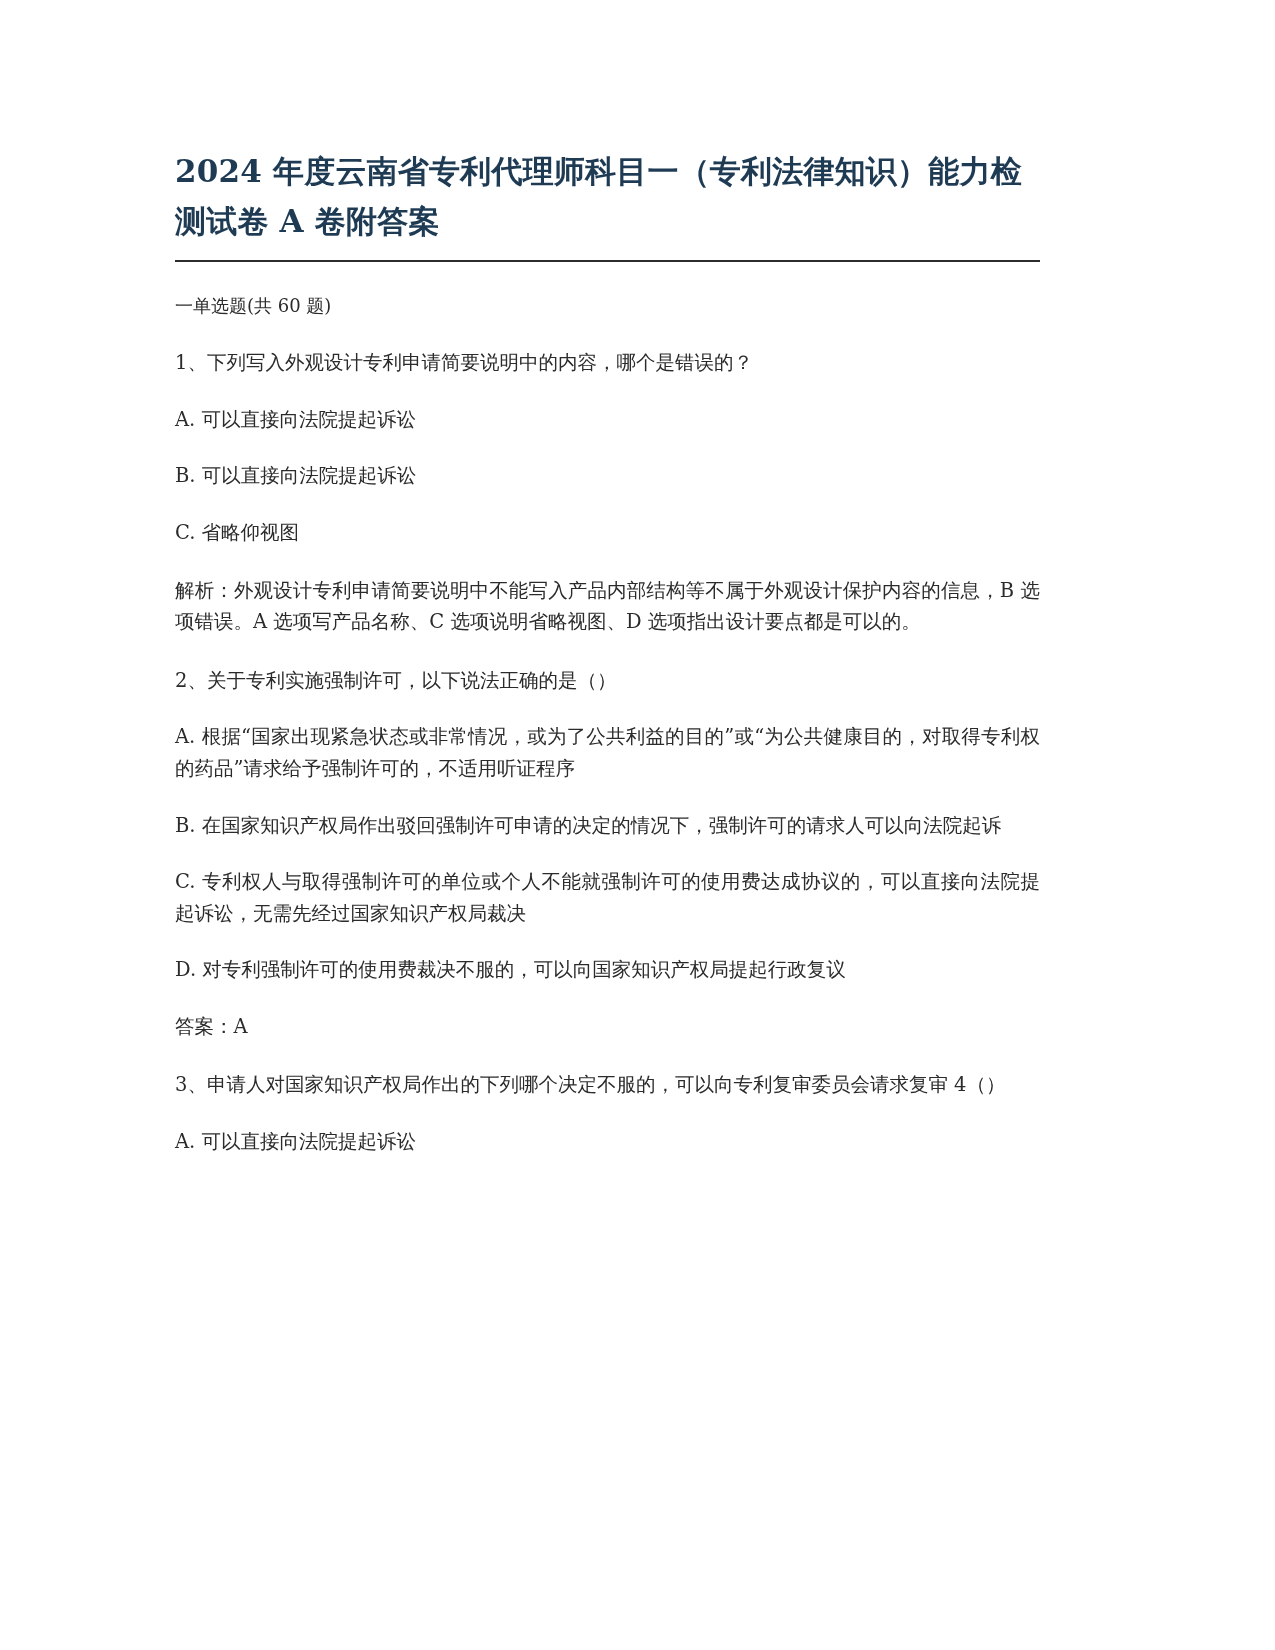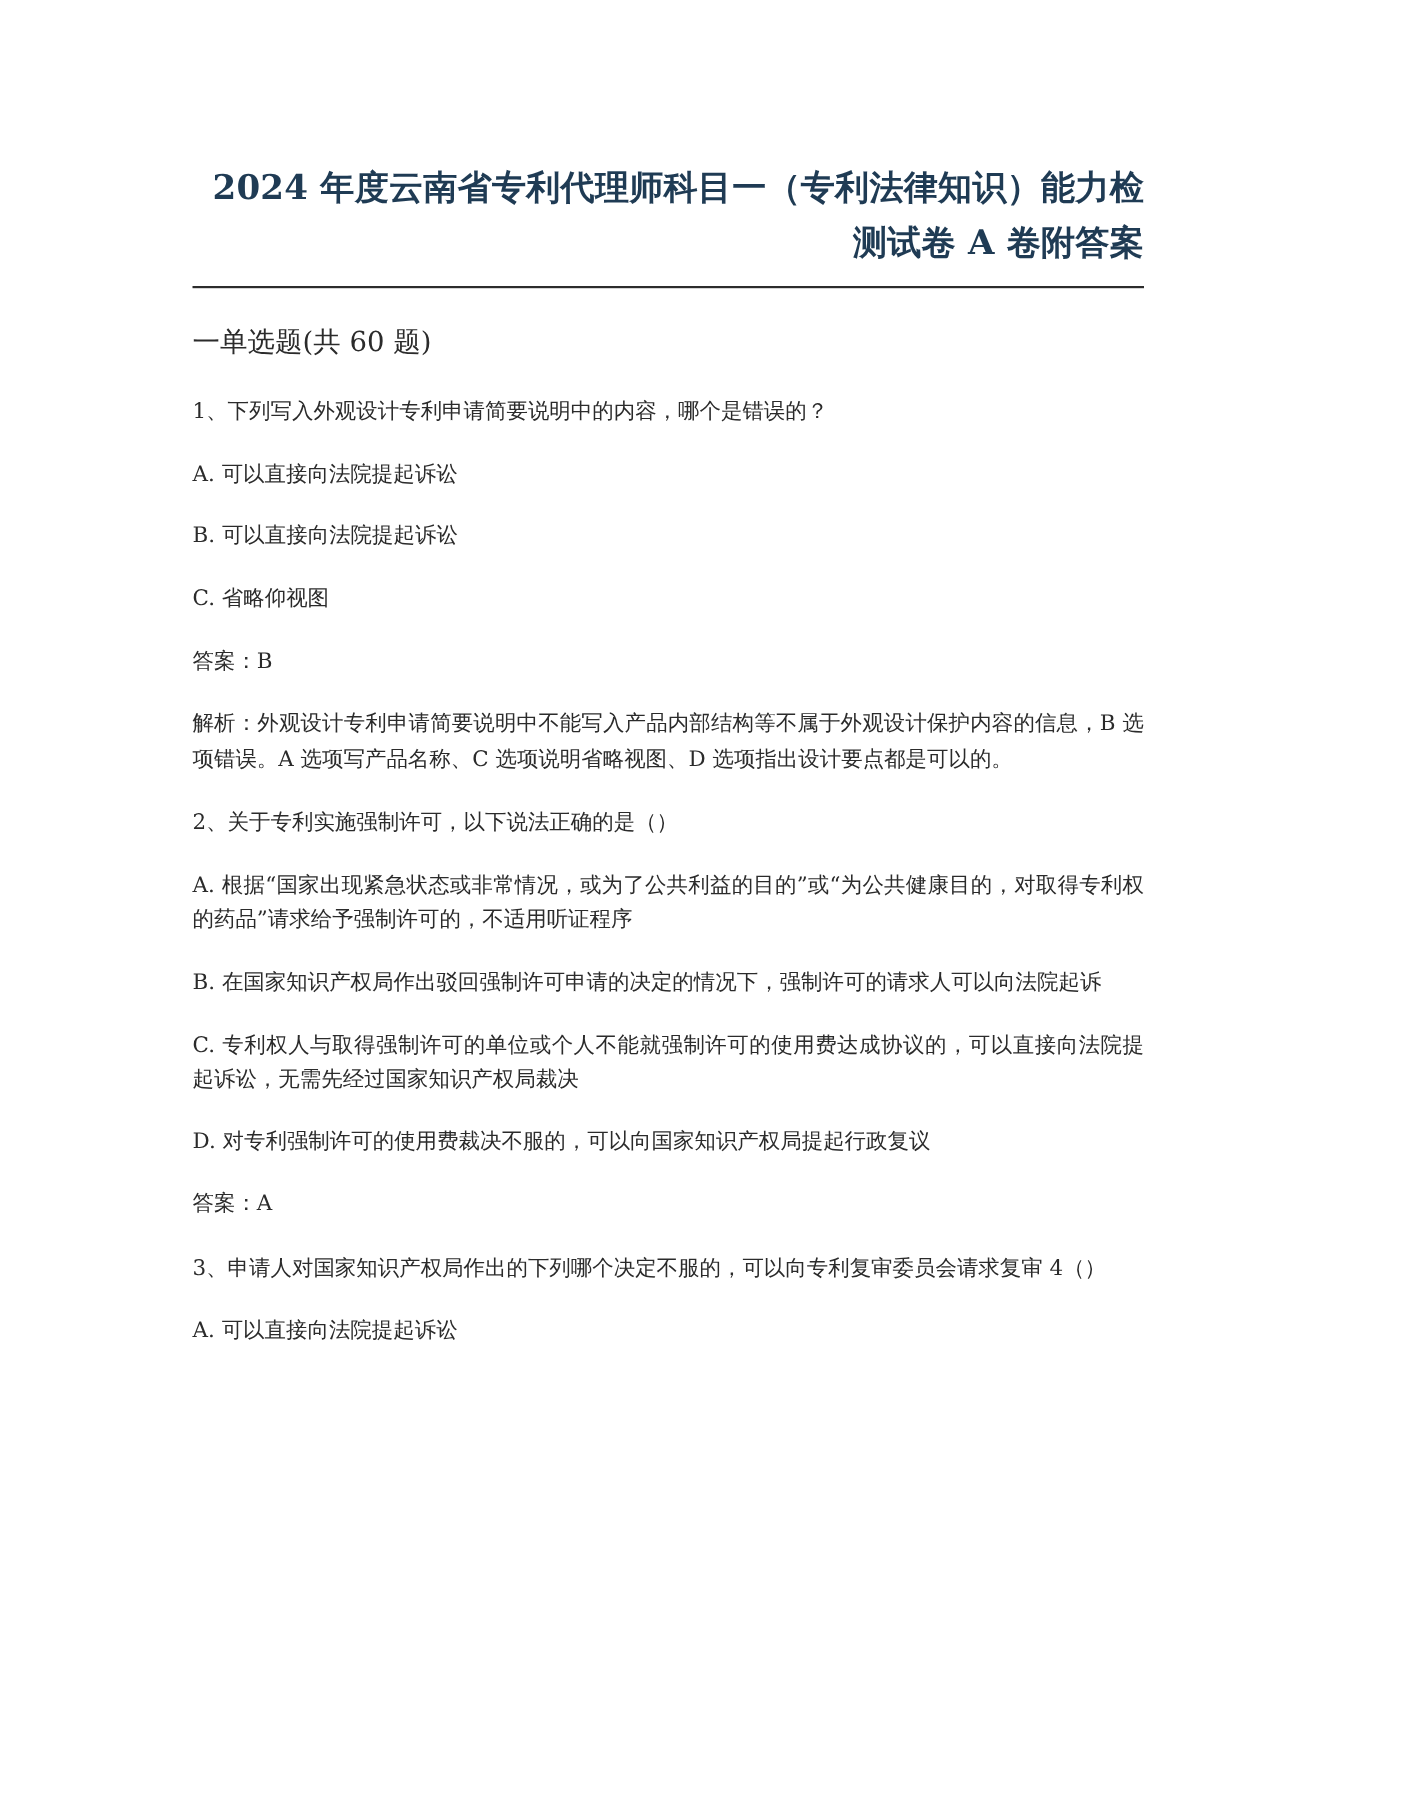--- a/index.html
+++ b/index.html
@@ -31,35 +31,35 @@
 
   
   .doc-title {
     margin: 0;
     padding-top: 146px;
     font-family: "DejaVu Serif", "Liberation Serif", serif;
     font-size: 31px;
     line-height: 1.62;
     font-weight: 700;
     color: #1f3b54;
-    text-align: right;
+    text-align: left;
     letter-spacing: 0.2px;
     word-break: break-all;
   }
   .title-rule {
     margin-top: 14px;
     height: 2px;
     background: #2c2c2c;
     width: 100%;
   }
 
   
   .section-head {
     margin: 30px 0 0 0;
-    font-size: 25px;
+    font-size: 18px;
     line-height: 1.55;
     color: #2b2b2b;
   }
   p.para {
     margin: 0;
     padding-top: 25px;
     font-size: 19.5px;
     line-height: 1.62;
     color: #2b2b2b;
     text-align: justify;
@@ -82,21 +82,20 @@
     <h1 class="doc-title">2024 年度云南省专利代理师科目一（专利法律知识）能力检测试卷 A 卷附答案</h1>
 
     <div class="title-rule"></div>
 
     <p class="section-head">一单选题(共 60 题)</p>
 
     <p class="para q-stem">1、下列写入外观设计专利申请简要说明中的内容，哪个是错误的？</p>
     <p class="para">A. 可以直接向法院提起诉讼</p>
     <p class="para">B. 可以直接向法院提起诉讼</p>
     <p class="para">C. 省略仰视图</p>
-    <p class="para">答案：B</p>
     <p class="para explain">解析：外观设计专利申请简要说明中不能写入产品内部结构等不属于外观设计保护内容的信息，B 选项错误。A 选项写产品名称、C 选项说明省略视图、D 选项指出设计要点都是可以的。</p>
 
     <p class="para q-stem">2、关于专利实施强制许可，以下说法正确的是（）</p>
     <p class="para">A. 根据“国家出现紧急状态或非常情况，或为了公共利益的目的”或“为公共健康目的，对取得专利权的药品”请求给予强制许可的，不适用听证程序</p>
     <p class="para">B. 在国家知识产权局作出驳回强制许可申请的决定的情况下，强制许可的请求人可以向法院起诉</p>
     <p class="para">C. 专利权人与取得强制许可的单位或个人不能就强制许可的使用费达成协议的，可以直接向法院提起诉讼，无需先经过国家知识产权局裁决</p>
     <p class="para">D. 对专利强制许可的使用费裁决不服的，可以向国家知识产权局提起行政复议</p>
     <p class="para">答案：A</p>
 
     <p class="para q-stem">3、申请人对国家知识产权局作出的下列哪个决定不服的，可以向专利复审委员会请求复审 4（）</p>

